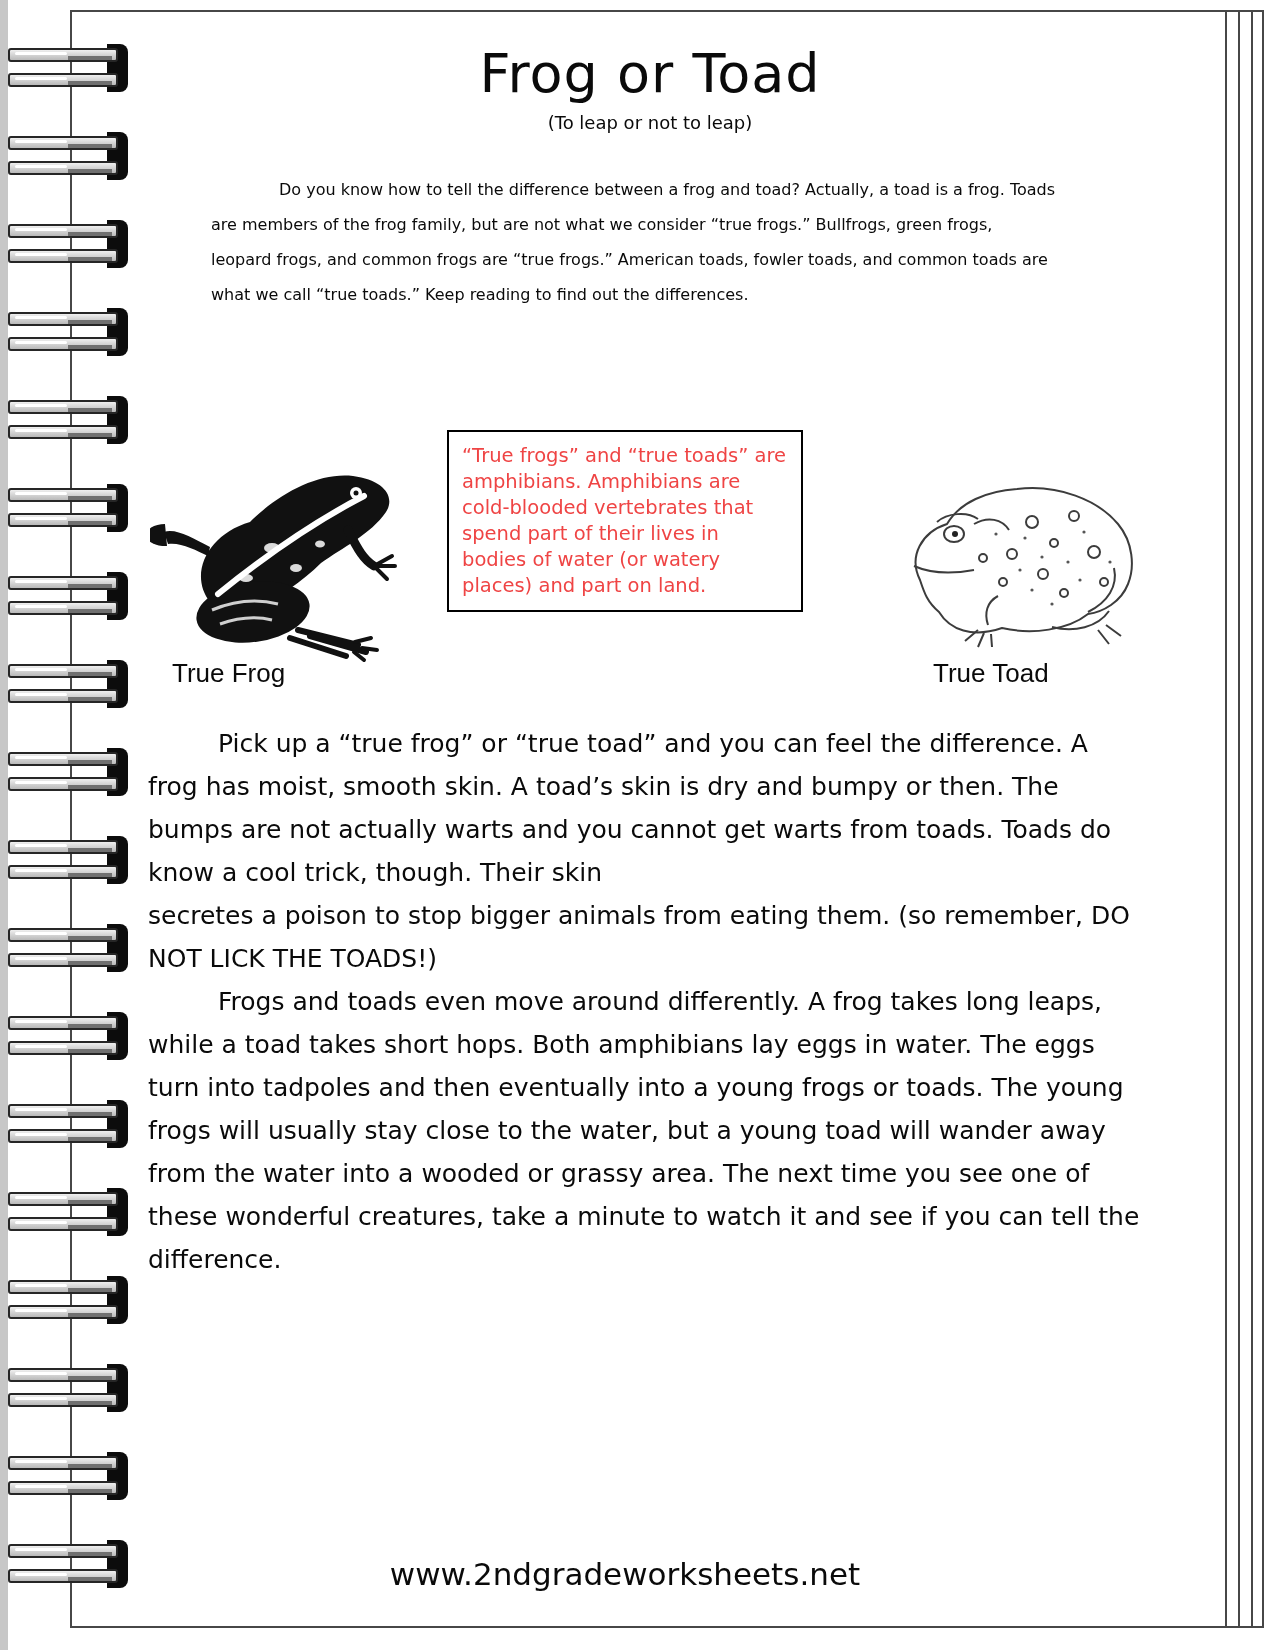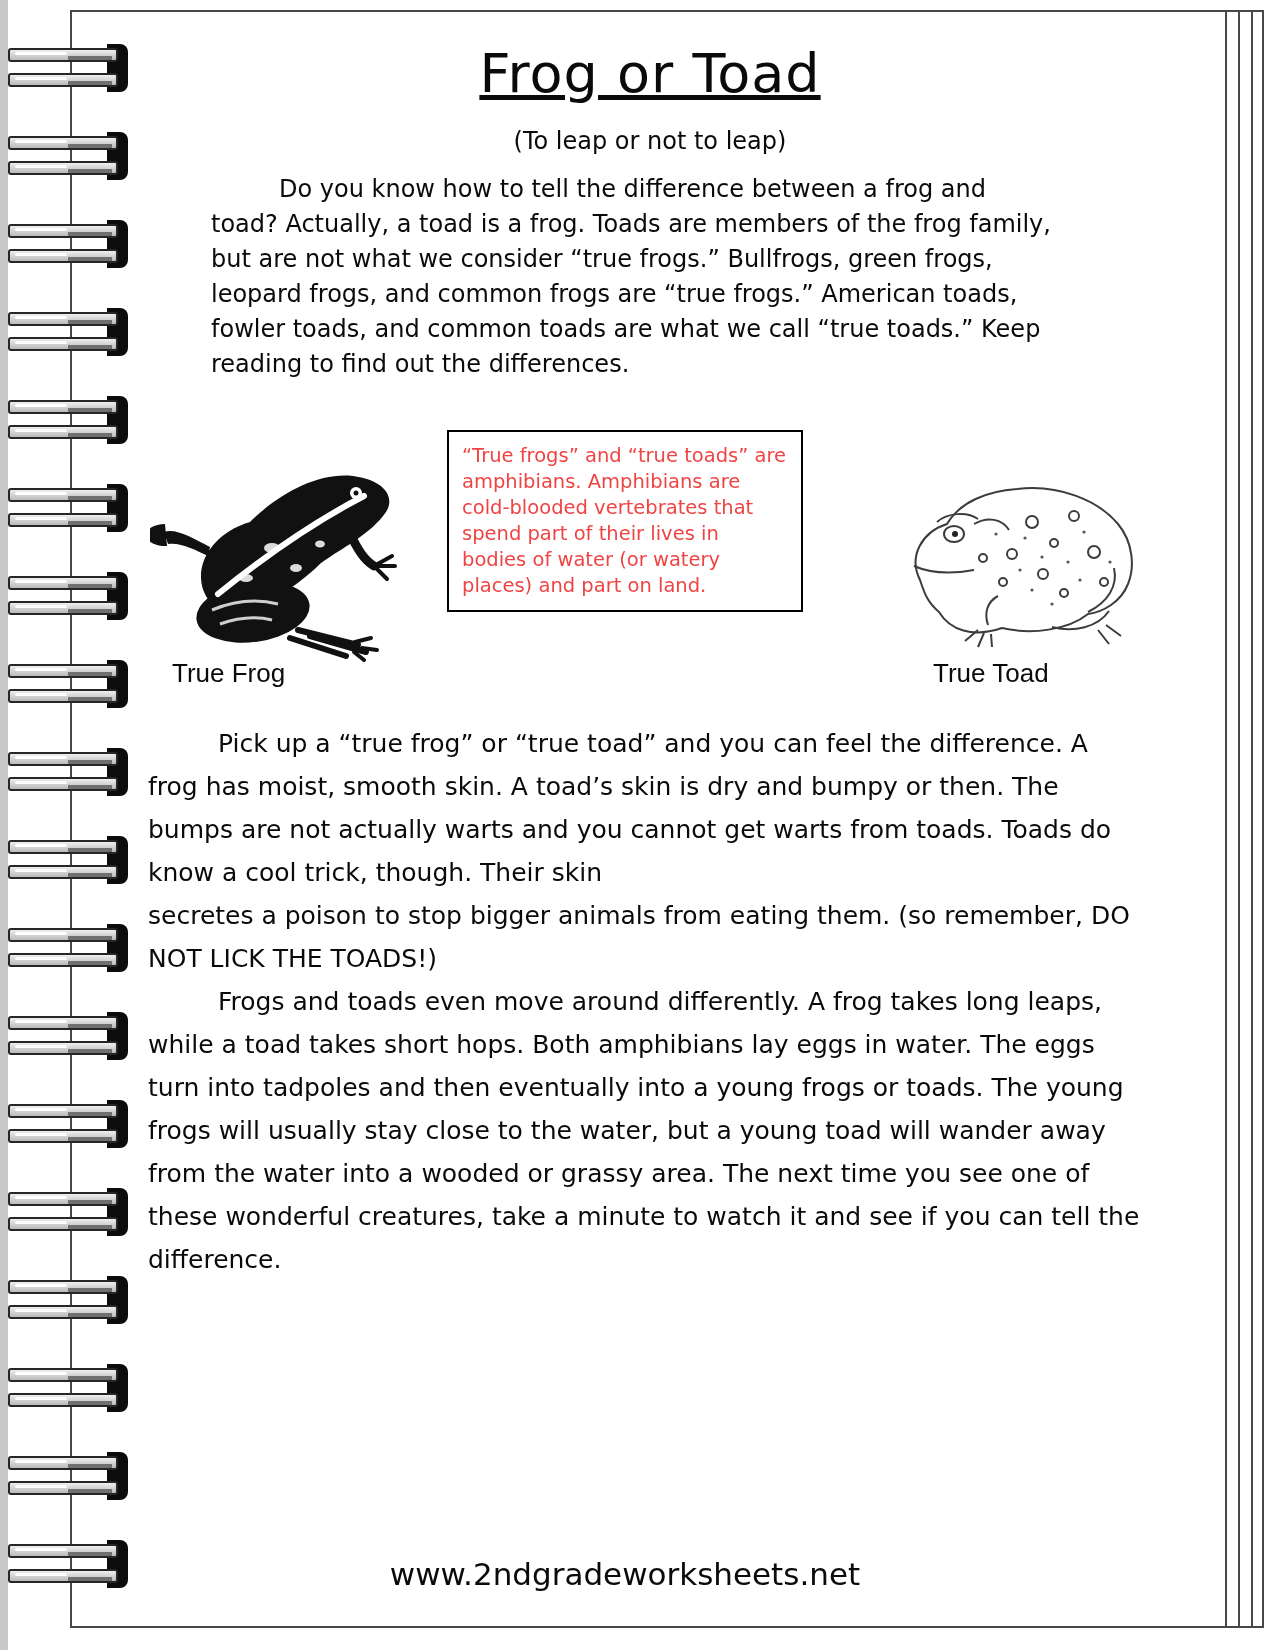--- a/index.html
+++ b/index.html
@@ -17,24 +17,24 @@
   .ring-group{position:absolute;left:8px;width:122px;height:48px;}
   .clip{position:absolute;left:99px;top:0;width:21px;height:48px;background:#0c0c0c;
         border-radius:0 8px 8px 0;}
   .bar{position:absolute;left:0;width:110px;height:14px;box-sizing:border-box;
        background:linear-gradient(#efefef,#b9b9b9);border:2px solid #262626;border-radius:3px;}
   .bar1{top:4px}.bar2{top:29px}
   .hl{position:absolute;left:5px;top:2px;width:52px;height:3px;background:#ffffff;border-radius:2px;}
   .sh{position:absolute;right:4px;top:6px;width:44px;height:4px;background:#707070;}
   
   .title{position:absolute;left:70px;top:42px;width:1160px;text-align:center;
-         font-size:54px;letter-spacing:1px;text-decoration:underline;}
-  .subtitle{position:absolute;left:70px;top:127px;width:1160px;text-align:center;font-size:24px;}
-  
-  .intro{position:absolute;left:211px;top:172px;width:845px;font-size:24px;line-height:35px;
+         font-size:54px;letter-spacing:1px;}
+  .subtitle{position:absolute;left:70px;top:112px;width:1160px;text-align:center;font-size:18px;}
+  
+  .intro{position:absolute;left:211px;top:172px;width:845px;font-size:16px;line-height:35px;
          text-indent:68px;}
   
   .frog-art{position:absolute;left:150px;top:452px;}
   .toad-art{position:absolute;left:892px;top:462px;}
   .infobox{position:absolute;left:447px;top:430px;width:356px;box-sizing:border-box;
            border:2px solid #000;padding:11px 13px;font-size:19.5px;line-height:26px;color:#ef4444;}
   .caption{position:absolute;top:658px;font-size:26px;font-family:"Liberation Sans",sans-serif;}
   .cap-frog{left:172px}.cap-toad{left:933px}
   
   .bodytext{position:absolute;left:148px;top:722px;width:992px;font-size:25px;line-height:43px;}

